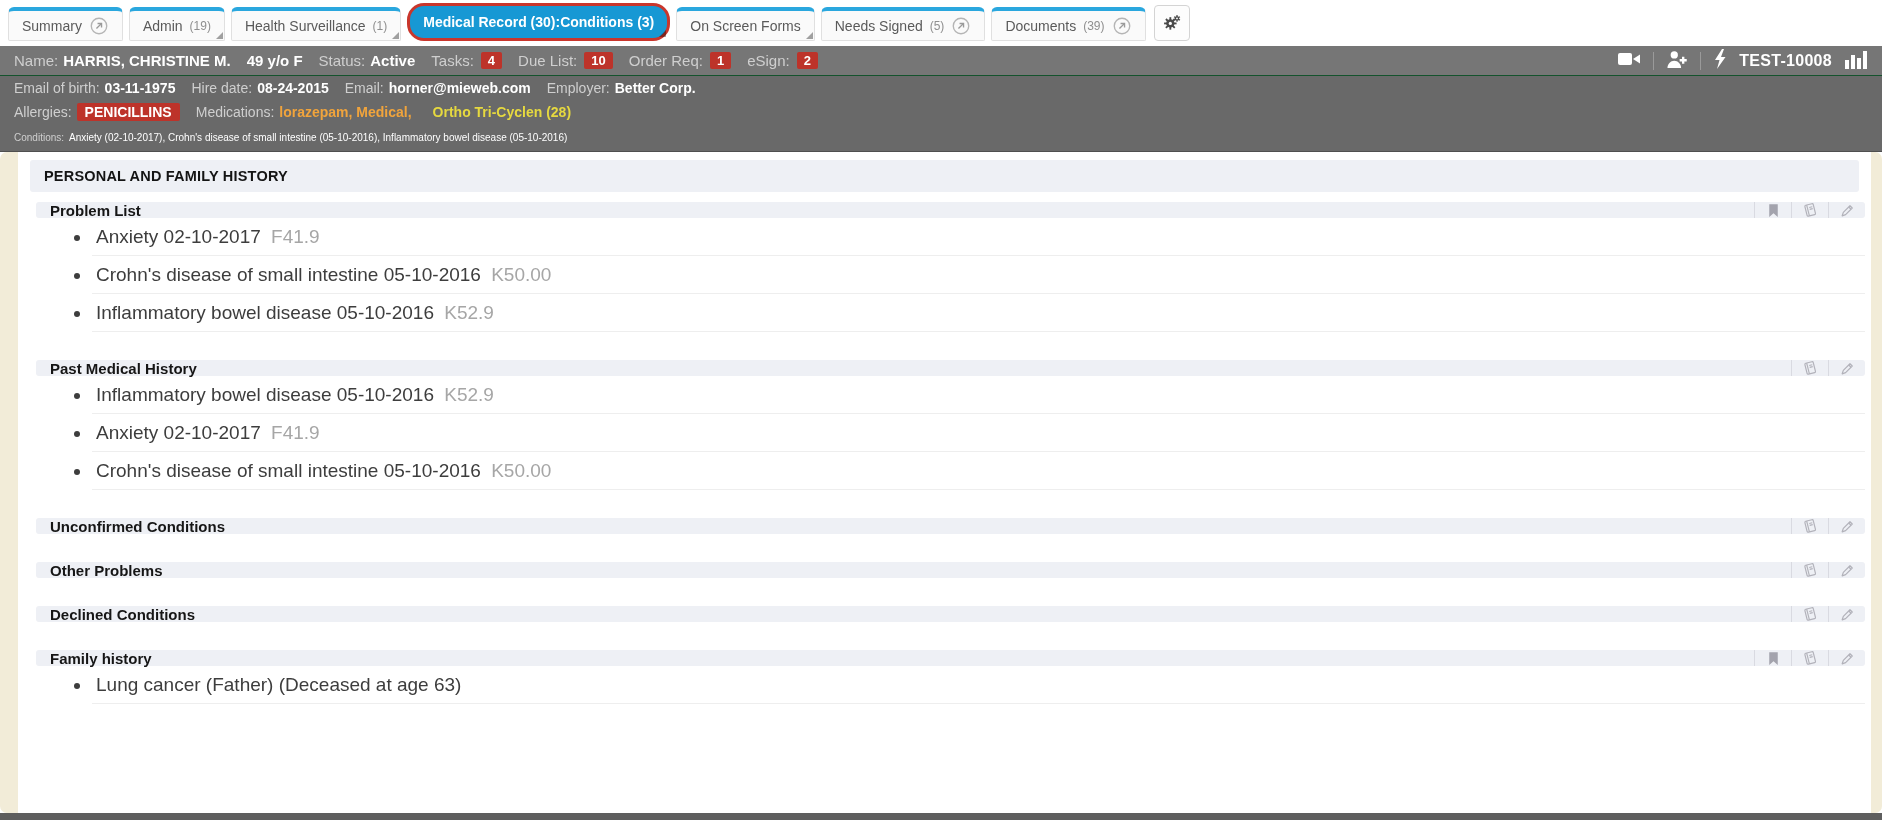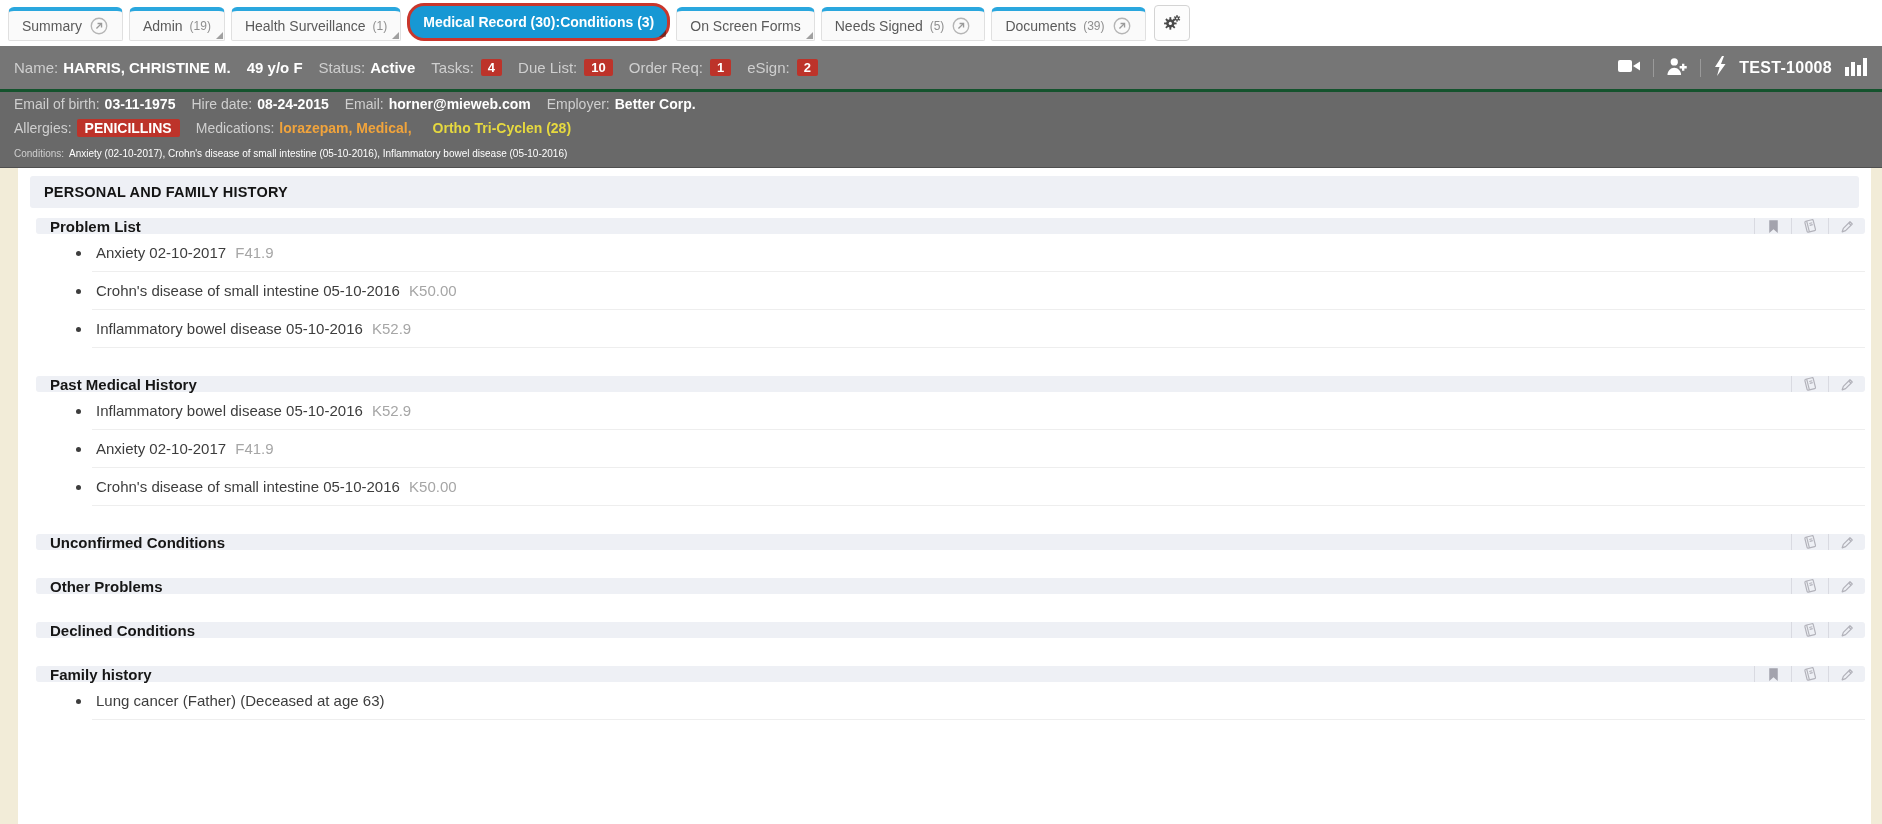--- a/index.html
+++ b/index.html
@@ -19,53 +19,53 @@
   .fold { position: absolute; right: 1px; bottom: 1px; width: 0; height: 0;
     border-left: 7px solid transparent; border-bottom: 7px solid #a0a0a0; }
   .tab.active .fold { border-bottom-color: rgba(0,0,0,.35); }
   .extic { display: flex; align-items: center; }
   .gearbtn { height: 36px; width: 36px; border: 1px solid #d4d4d4; border-radius: 4px;
     background: #fdfdfd; display: flex; align-items: center; justify-content: center;
     margin-left: 2px; cursor: pointer; }
 
   
   .prow { display: flex; align-items: center; padding: 0 14px; color: #fff; }
-  .p1 { height: 46px; background: #767676; border-bottom: 3px solid #14532d; font-size: 15px; }
+  .p1 { height: 30px; background: #767676; border-bottom: 1px solid #14532d; font-size: 15px; }
   .p2, .p3 { height: 24px; background: #696969; font-size: 14px; }
   .p4 { height: 28px; background: #696969; border-bottom: 1px solid #4f4f4f; font-size: 10px; }
   .lbl { color: #cfcfcf; margin-right: 5px; }
   .val { color: #fff; font-weight: bold; }
   .gap { margin-left: 16px; }
   .badge { background: #bd332a; color: #fff; font-weight: bold; font-size: 13px;
     padding: 1px 7px; border-radius: 2px; margin-left: 2px; cursor: pointer; }
   .allergybadge { background: #bd332a; color: #fff; font-weight: bold;
     padding: 1px 8px; border-radius: 2px; cursor: pointer; }
   .med-orange { color: #f1a43c; font-weight: bold; cursor: pointer; }
   .med-yellow { color: #e6d93f; font-weight: bold; margin-left: 21px; cursor: pointer; }
   .pcond { color: #fff; }
   .hright { margin-left: auto; display: flex; align-items: center; gap: 12px; }
   .vdiv { width: 1px; height: 18px; background: #9a9a9a; }
   .empid { font-weight: bold; font-size: 16px; letter-spacing: .3px; }
 
   
-  .main { height: 661px; background: #f2ecd8; padding: 0 11px 0 18px; }
+  .main { height: 661px; background: #f2ecd8; padding: 0 11px 0 18px; border-radius: 7px; }
   .panel { background: #fff; height: 100%; padding-top: 8px; overflow: hidden; }
   .pagehead { margin: 0 12px; height: 32px; background: #eef0f5; border-radius: 3px;
     display: flex; align-items: center; padding: 0 14px; font-weight: bold;
     font-size: 14.5px; color: #141414; letter-spacing: .2px; }
   .sections { padding: 10px 6px 0 18px; }
   .section { margin-bottom: 28px; }
   .sechead { height: 16px; background: #eef0f5; border-radius: 3px; display: flex;
     align-items: center; padding-left: 14px; font-weight: bold; font-size: 15px; color: #161616; }
   .secicons { margin-left: auto; display: flex; height: 100%; }
   .iconcell { width: 37px; border-left: 1px solid #d9dae1; display: flex;
     align-items: center; justify-content: center; cursor: pointer; }
   ul.items { list-style: disc outside; margin: 0; padding-left: 56px; }
   ul.items li { height: 38px; line-height: 38px; border-bottom: 1px solid #eeeeee;
-    font-size: 15px; color: #3d3d3d; padding-left: 4px; }
+    font-size: 19px; color: #3d3d3d; padding-left: 4px; }
   .code { color: #a6a6a6; margin-left: 5px; }
 
   .footbar { height: 7px; background: #5e5e5e; }
 </style>
 </head>
 <body>
 
 <div class="tabbar">
   <div class="tab">
     <span>Summary</span>

